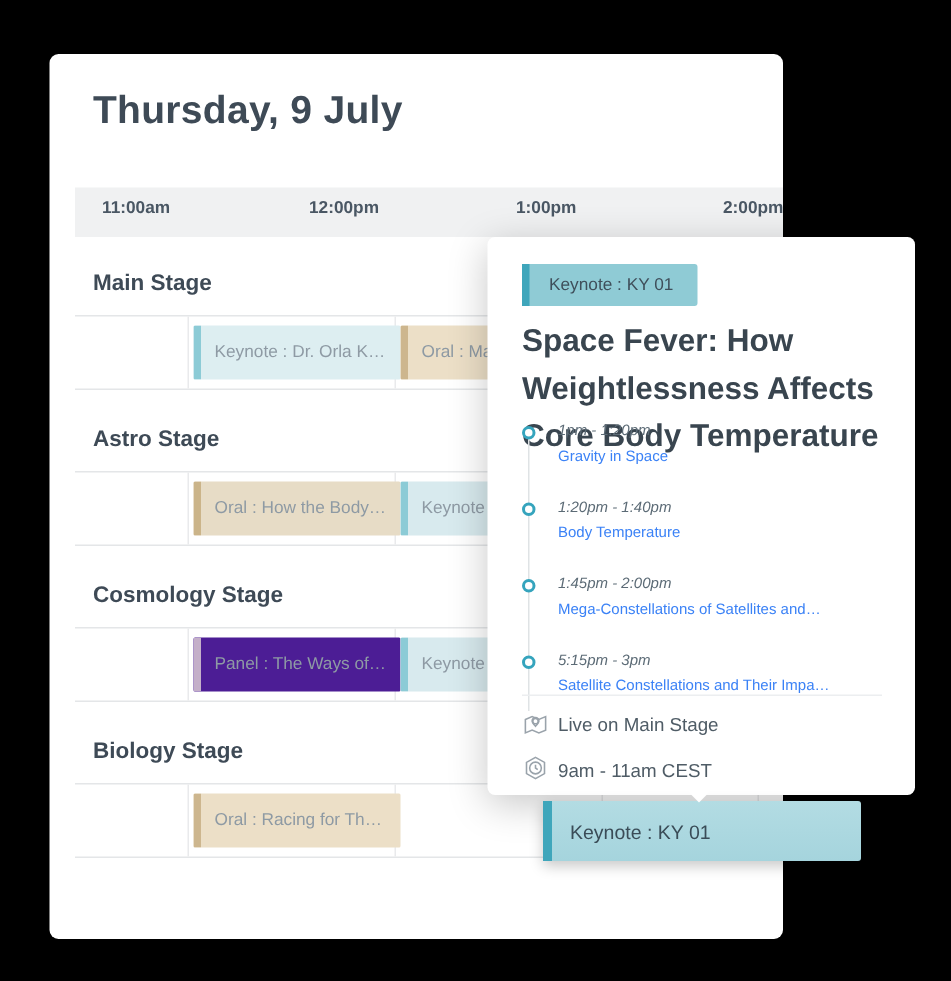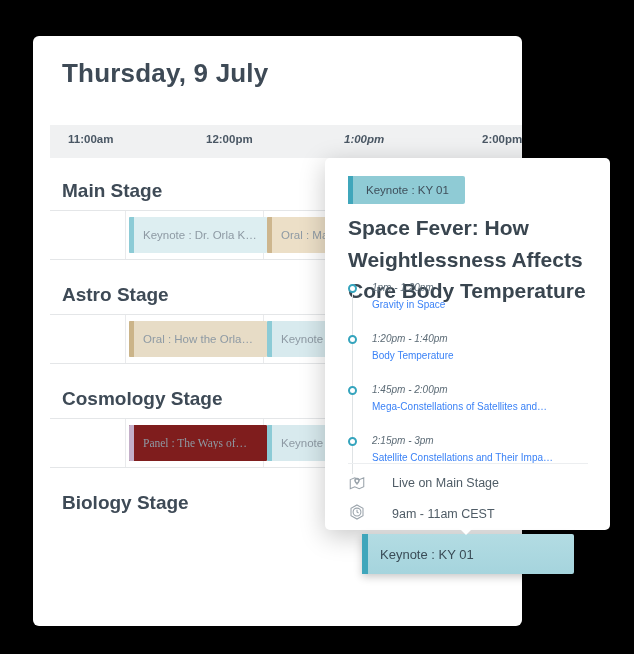--- a/index.html
+++ b/index.html
@@ -27,21 +27,21 @@
   .time-tick{
     position:absolute;top:8px;font-size:11.5px;font-weight:bold;color:#4a5764;
     white-space:nowrap;
   }
 
   
   .rows{position:absolute;left:0;top:122px;width:489px;}
   .stage-row{position:relative;height:104px;}
   .stage-name{
     position:absolute;left:29px;top:22px;
-    font-size:19px;font-weight:bold;color:#3e4a56;white-space:nowrap;
+    font-size:15px;font-weight:bold;color:#3e4a56;white-space:nowrap;
   }
   .track{
     position:absolute;left:17px;top:52px;width:472px;height:48px;
     border-top:1px solid #e4e6e8;border-bottom:1px solid #e4e6e8;
   }
   .gridline{position:absolute;top:0;bottom:0;width:1px;background:#e9eaec;}
 
   .event{
     position:absolute;top:6px;height:36px;border-radius:1px;
     display:flex;align-items:center;overflow:hidden;
@@ -93,39 +93,39 @@
   .tl-item{position:relative;padding-left:24px;margin-bottom:14px;height:37px;}
   .tl-dot{
     position:absolute;left:0;top:4px;width:9px;height:9px;border-radius:50%;
     background:#fff;border:2.5px solid #35a4bd;box-sizing:border-box;
   }
   .tl-time{font-size:10px;font-style:italic;color:#5c6b76;line-height:16px;white-space:nowrap;}
   .tl-name{font-size:10px;color:#3b82f6;line-height:18px;white-space:nowrap;overflow:hidden;text-overflow:ellipsis;width:228px;}
 
   .pop-divider{position:absolute;left:23px;top:305px;width:240px;height:1px;background:#eceef0;}
 
-  .meta{position:absolute;left:23px;width:250px;display:flex;align-items:center;gap:26px;}
+  .meta{position:absolute;left:23px;width:250px;display:flex;align-items:center;gap:6px;}
   .meta-1{top:316px;}
   .meta-2{top:345px;align-items:flex-end;}
   .meta-ico{width:18px;height:18px;flex:0 0 18px;color:#9aa3ab;}
   .meta-txt{font-size:12.5px;color:#4f5c66;white-space:nowrap;}
 </style>
 </head>
 <body>
 
 <div class="root">
 
   <div class="sched-card">
 
     <div class="day-title">Thursday, 9 July</div>
 
     <div class="time-ruler" id="time-ruler">
         <div class="time-tick" style="left: 18px;">11:00am</div>
         <div class="time-tick" style="left: 156px;">12:00pm</div>
-        <div class="time-tick" style="left: 294px; font-style: italic;">1:00pm</div>
+        <div class="time-tick" style="left: 294px;">1:00pm</div>
         <div class="time-tick" style="left: 432px;">2:00pm</div>
       </div>
 
     <div class="rows" id="stage-rows">
         <div class="stage-row">
           <div class="stage-name">Main Stage</div>
           <div class="track">
             <div class="gridline" style="left: 75px;"></div>
             <div class="gridline" style="left: 213px;"></div>
             <div class="gridline" style="left: 351px;"></div>
@@ -142,47 +142,57 @@
         </div>
         <div class="stage-row">
           <div class="stage-name">Astro Stage</div>
           <div class="track">
             <div class="gridline" style="left: 75px;"></div>
             <div class="gridline" style="left: 213px;"></div>
             <div class="gridline" style="left: 351px;"></div>
             <div class="gridline" style="left: 455px;"></div>
             <div class="event" style="left: 79px; width: 138px; background: rgb(231, 220, 198);">
               <span class="accent" style="background: rgb(203, 180, 137);"></span>
-              <span class="elabel">Oral : How the Orla…</span>
+              <span class="elabel">Oral : How the Body…</span>
             </div>
             <div class="event" style="left: 217px; width: 138px; background: rgb(216, 234, 238);">
               <span class="accent" style="background: rgb(140, 203, 214);"></span>
               <span class="elabel">Keynote : Prof. P…</span>
             </div>
           </div>
         </div>
         <div class="stage-row">
           <div class="stage-name">Cosmology Stage</div>
           <div class="track">
             <div class="gridline" style="left: 75px;"></div>
             <div class="gridline" style="left: 213px;"></div>
             <div class="gridline" style="left: 351px;"></div>
             <div class="gridline" style="left: 455px;"></div>
-            <div class="event" style="left: 79px; width: 138px; background: #7f1d1d; font-family: Liberation Serif, serif;">
+            <div class="event" style="left: 79px; width: 138px; background: #4c1d95;">
               <span class="accent" style="background: rgb(196, 175, 201);"></span>
               <span class="elabel">Panel : The Ways of…</span>
             </div>
             <div class="event" style="left: 217px; width: 138px; background: rgb(216, 234, 238);">
               <span class="accent" style="background: rgb(140, 203, 214);"></span>
               <span class="elabel">Keynote : Dr. Nia…</span>
             </div>
           </div>
         </div>
         <div class="stage-row">
           <div class="stage-name">Biology Stage</div>
+          <div class="track">
+            <div class="gridline" style="left: 75px;"></div>
+            <div class="gridline" style="left: 213px;"></div>
+            <div class="gridline" style="left: 351px;"></div>
+            <div class="gridline" style="left: 455px;"></div>
+            <div class="event" style="left: 79px; width: 138px; background: rgb(236, 223, 199);">
+              <span class="accent" style="background: rgb(205, 182, 142);"></span>
+              <span class="elabel">Oral : Racing for The…</span>
+            </div>
+          </div>
         </div>
       </div>
   </div>
 
   <div class="popover">
 
     <div class="pop-badge">
       <span class="accent"></span>
       <span class="blabel">Keynote : KY 01</span>
     </div>
@@ -202,21 +212,21 @@
             <div class="tl-time">1:20pm - 1:40pm</div>
             <div class="tl-name">Body Temperature</div>
           </div>
           <div class="tl-item">
             <span class="tl-dot"></span>
             <div class="tl-time">1:45pm - 2:00pm</div>
             <div class="tl-name">Mega-Constellations of Satellites and…</div>
           </div>
           <div class="tl-item">
             <span class="tl-dot"></span>
-            <div class="tl-time">2:15pm - 3pm</div>
+            <div class="tl-time">5:15pm - 3pm</div>
             <div class="tl-name">Satellite Constellations and Their Impa…</div>
           </div>
         </div>
     </div>
 
     <div class="pop-divider"></div>
 
     <div class="meta meta-1">
       <span class="meta-ico">
         <svg viewBox="0 0 24 24" width="18" height="18" fill="none" stroke="currentColor" stroke-width="1.4">

